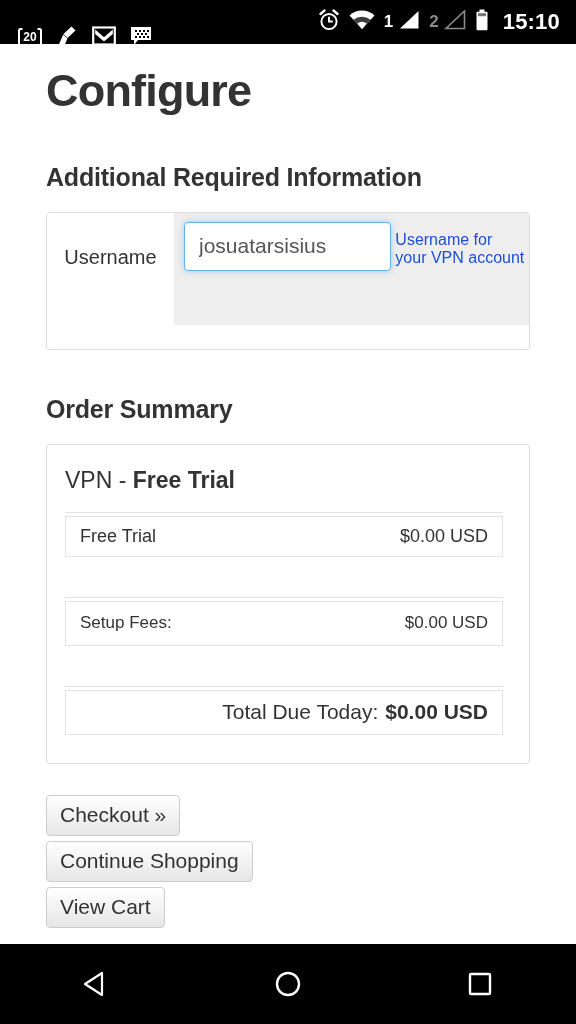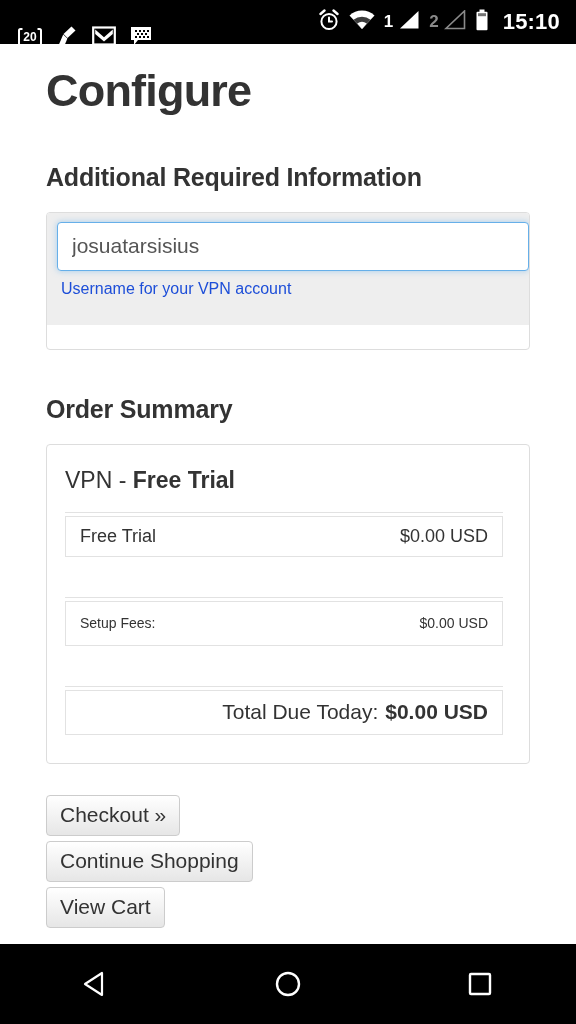--- a/index.html
+++ b/index.html
@@ -111,21 +111,21 @@
     background: #ffffff;
     font-size: 20px;
     color: #333333;
     padding-bottom: 22px;
   }
   .field-input-cell {
     flex: 1 1 auto;
     background: #eeeeee;
     padding: 9px 0 0 10px;
     display: flex;
-    flex-direction: column;
+    flex-direction: row;
   }
   .text-input {
     display: block;
     width: 100%;
     height: 49px;
     border: 1px solid #66afe9;
     border-radius: 4px;
     background: #ffffff;
     font-family: "Liberation Sans", sans-serif;
     font-size: 21px;
@@ -172,21 +172,21 @@
   .summary-row .label {
     font-size: 18px;
     color: #333333;
   }
   .summary-row .value {
     font-size: 18px;
     color: #333333;
   }
   .summary-row.big { height: 45px; }
   .summary-row.big .label,
-  .summary-row.big .value { font-size: 14px; }
+  .summary-row.big .value { font-size: 17px; }
   .summary-row.total {
     justify-content: flex-end;
     height: 45px;
     margin-top: 3px;
   }
   .summary-row.total .label { font-size: 21px; }
   .summary-row.total .value {
     font-size: 21px;
     font-weight: bold;
     margin-left: 7px;
@@ -362,20 +362,21 @@
   </div>
 
   <div id="content">
 
     <h1 id="page-title">Configure</h1>
 
     <h2 id="required-info-heading" class="section-heading">Additional Required Information</h2>
 
     <div id="required-info-panel">
       <div class="field-row">
+        <div class="field-label-cell">Username</div>
         <div class="field-input-cell">
           <input class="text-input" type="text" value="josuatarsisius" style="">
           <div class="help-text">Username for your VPN account</div>
         </div>
       </div>
     </div>
 
     <h2 id="order-summary-heading" class="section-heading">Order Summary</h2>
 
     <div id="order-summary-panel">

